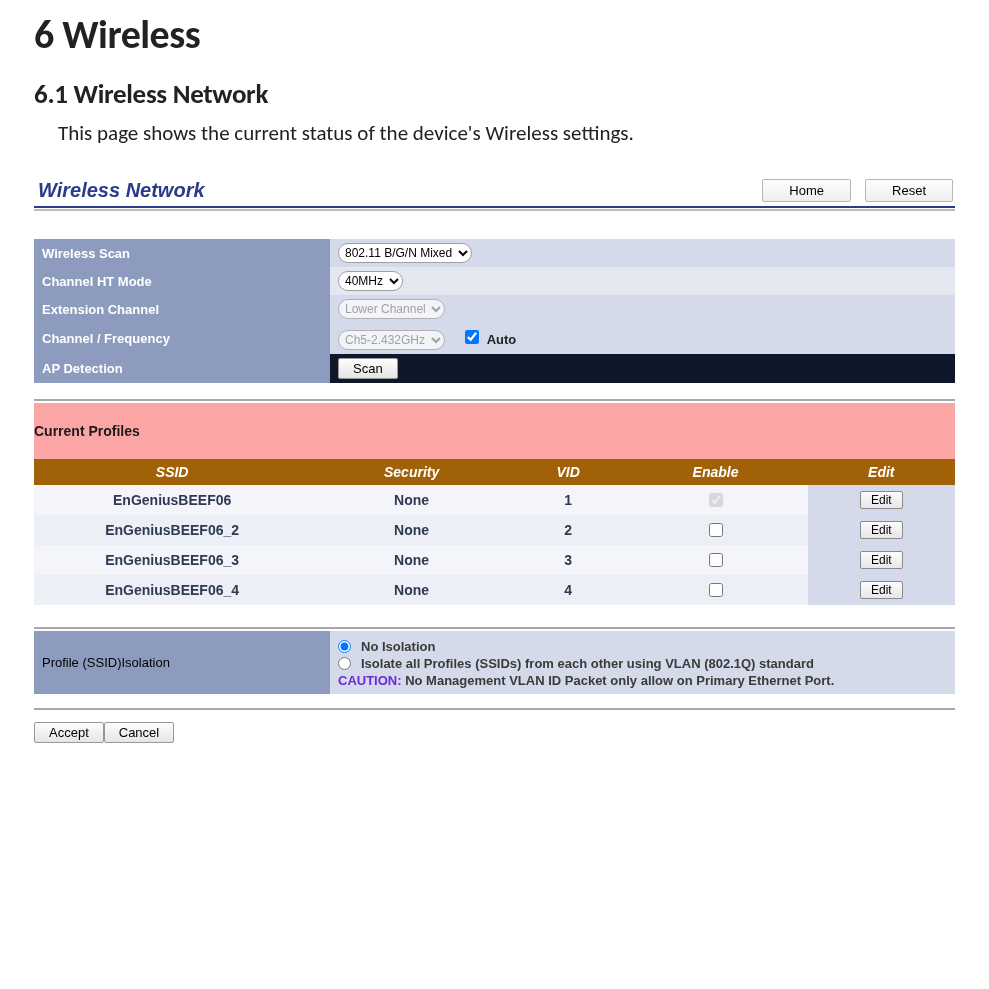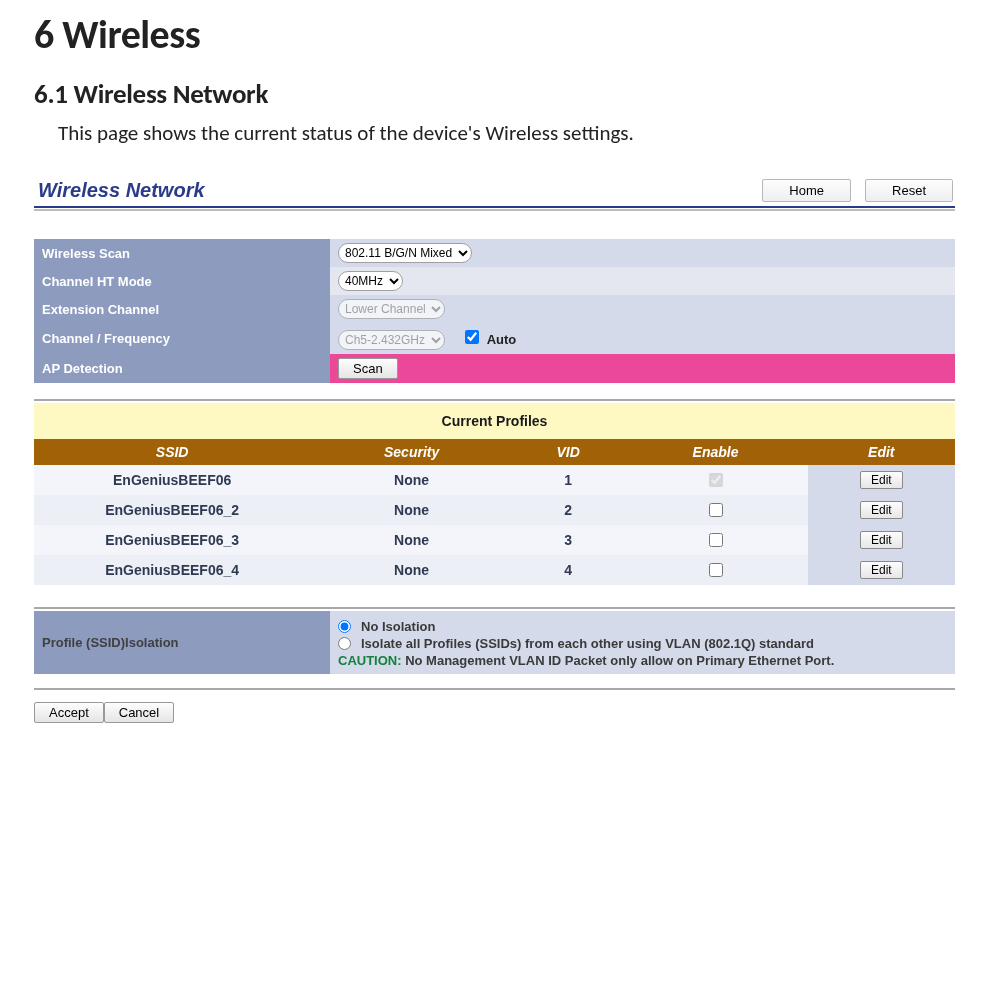--- a/index.html
+++ b/index.html
@@ -13,40 +13,40 @@
   .hr-gray { border:0; border-top:2px solid #bdbdbd; margin:0; }
   .topbar { display:flex; align-items:center; justify-content:space-between; padding:6px 2px 4px 4px; }
   .ui-title { font-family:Tahoma, Verdana, sans-serif; font-size:20px; font-weight:bold; font-style:italic; color:#2a3b8a; }
   .topbtns { display:flex; gap:14px; }
   .rbtn { background:linear-gradient(#fdfdfd,#efefef); border:1px solid #b7b7b7; border-radius:2px; padding:3px 26px; font-size:13px; font-family:Arial,sans-serif; cursor:pointer; }
   table.form { width:100%; border-collapse:collapse; margin-top:28px; font-family:Verdana, Arial, sans-serif; font-size:13px; }
   table.form tr td { padding:4px 8px; height:20px; }
   table.form tr td:first-child { width:280px; color:#fff; background:#8d9bbf; font-weight:bold; }
   table.form tr td:last-child { background:#d4daea; }
   table.form tr:nth-child(2) td:last-child { background:#e4e7f0; }
-  table.form tr:nth-child(5) td:last-child { background:#ec4899; }
+  table.form tr:nth-child(5) td:last-child { background:#0f172a; }
   select, .sel-dis { font-family:Arial,sans-serif; font-size:12px; background:#fff; border:1px solid #a0a0a0; border-radius:10px; padding:1px 2px; height:20px; }
   .sel-dis { background:#ffffff; color:#8a8a8a; }
   .btn { background:linear-gradient(#fdfdfd,#e5e5e5); border:1px solid #999; border-radius:2px; padding:2px 14px; font-size:13px; font-family:Arial,sans-serif; cursor:pointer; }
   .auto-wrap { display:inline-flex; align-items:flex-end; gap:5px; margin-left:12px; font-weight:bold; font-size:13px; }
   .gray-line { border:0; border-top:2px solid #a8a8ab; margin:16px 0 2px 0; }
-  .profiles-title { background:#fef9c3; color:#1a1a1a; text-align:center; font-weight:bold; font-size:14px; padding:10px 0; font-family:Arial,sans-serif; }
+  .profiles-title { background:#fca5a5; color:#1a1a1a; font-weight:bold; font-size:14px; padding:20px 0; font-family:Arial,sans-serif; }
   table.profiles { width:100%; border-collapse:collapse; font-family:Arial,sans-serif; font-size:14px; }
   table.profiles th { background:#a16207; color:#fff; font-weight:bold; padding:5px 4px; text-align:center; font-style:italic; }
   table.profiles td { background:#eceff6; text-align:center; padding:5px 4px; color:#2f3a52; font-weight:bold; }
   table.profiles td.edit-cell { background:#d4daea; }
   table.profiles tr:nth-child(2n) td { background:#f3f5fa; }
   table.profiles tr:nth-child(2n) td.edit-cell { background:#d4daea; }
   .edit-btn { background:linear-gradient(#fdfdfd,#e6e6e6); border:1px solid #8a8a8a; border-radius:2px; padding:1px 10px; font-size:12px; cursor:pointer; font-family:Arial,sans-serif; }
   .chk { width:14px; height:14px; }
   table.iso { width:100%; border-collapse:collapse; font-family:Arial,sans-serif; font-size:13px; margin-top:0; }
-  table.iso td.lbl { width:280px; background:#8d9bbf; color:#404040; font-weight:bold; padding:12px 8px; }
+  table.iso td.lbl { width:280px; background:#8d9bbf; color:#000000; font-weight:normal; padding:12px 8px; }
   table.iso td.val { background:#d4daea; padding:6px 8px; color:#3a3a3a; font-weight:bold; }
   .radio-row { display:flex; align-items:center; gap:10px; margin:2px 0; }
-  .caution { color:#15803d; font-weight:bold; }
+  .caution { color:#6d28d9; font-weight:bold; }
   .bottom-btns { display:flex; margin-top:12px; }
   .hr-thin { border:0; border-top:2px solid #a8a8ab; margin:14px 0 6px 0; }
   input[type="radio"] { margin:0; }
   .col-ssid { width:30%; }
   .col-sec { width:22%; }
   .col-vid { width:12%; }
   .col-en { width:20%; }
   .col-ed { width:16%; }
   .dis-chk { accent-color:#999; opacity:0.8; }
 </style>

